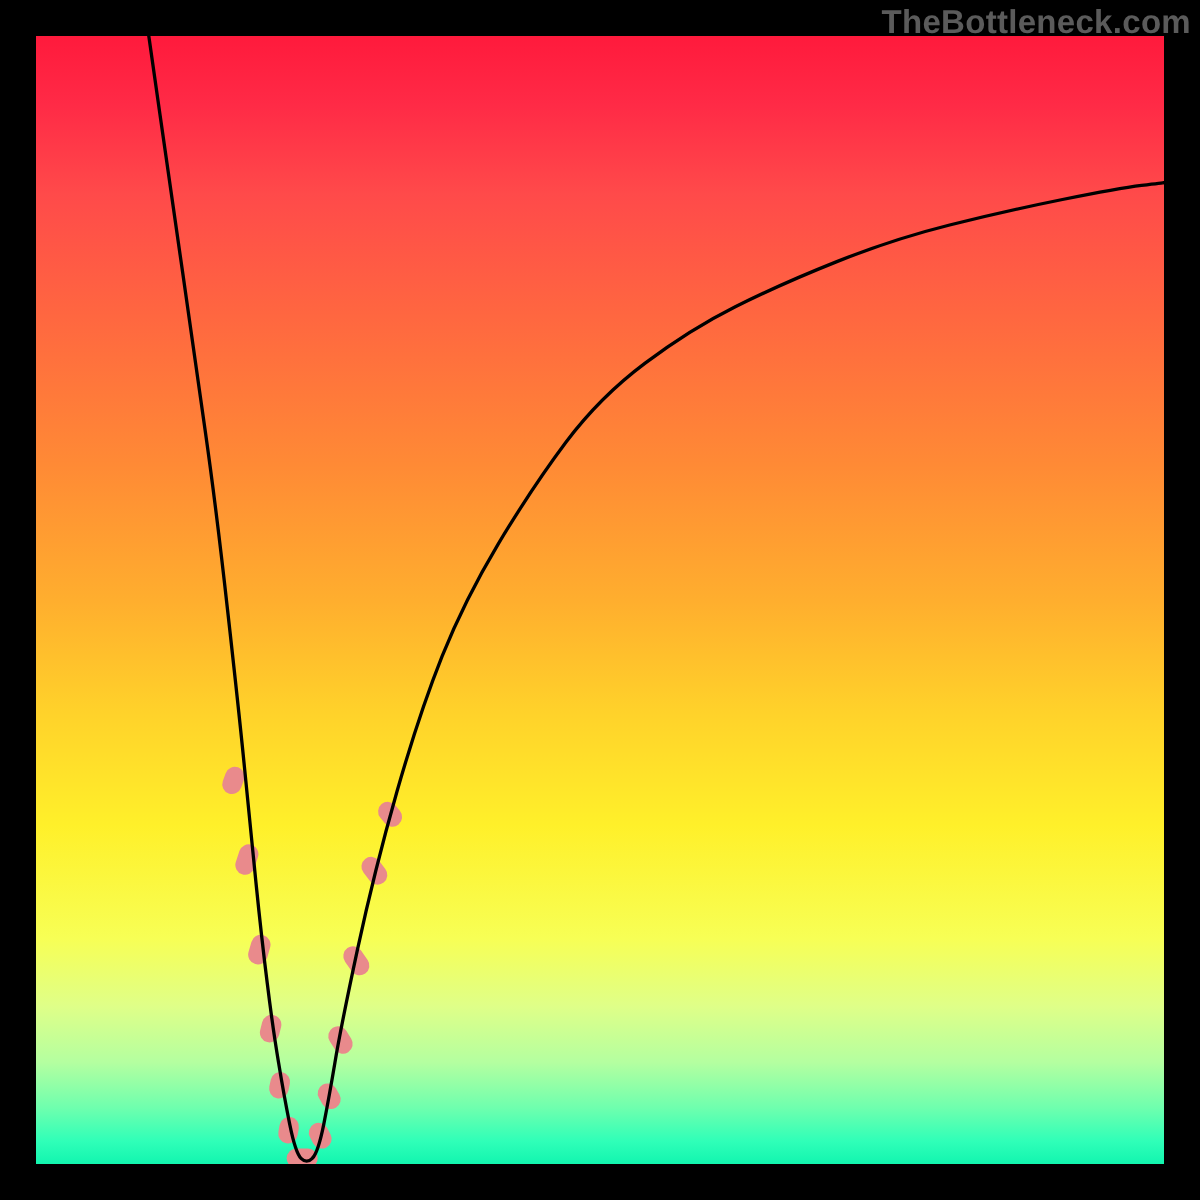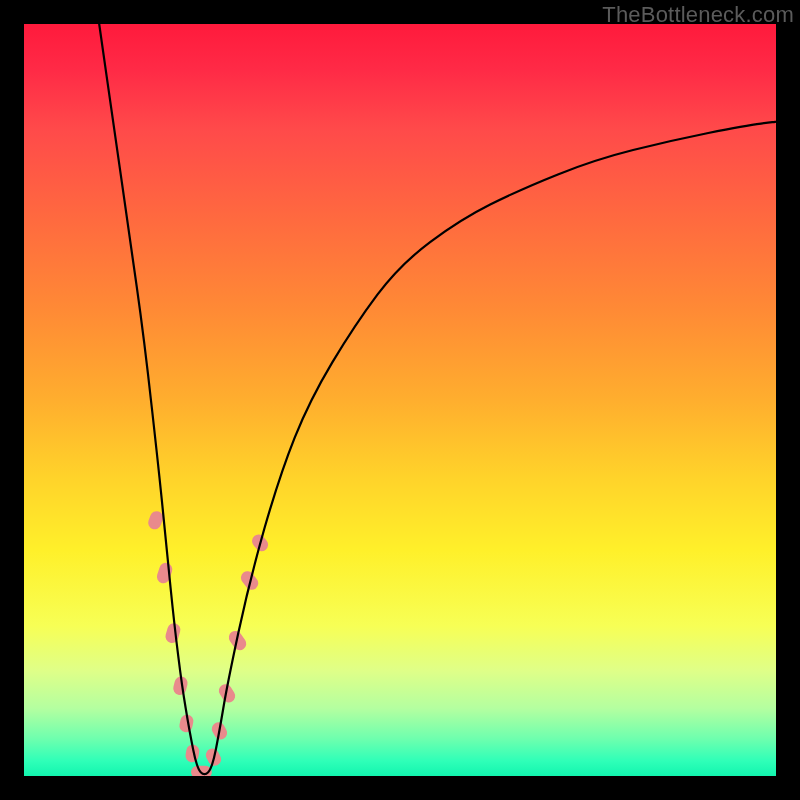--- a/index.html
+++ b/index.html
@@ -43,21 +43,21 @@
       #2fffb8 98%,
       #12f5af 100%
     );
   }
   .watermark {
     position: absolute;
     top: 2px;
     right: 6px;
     color: #5b5b5b;
     font-size: 22px;
-    font-weight: 400;
+    font-weight: 700;
     letter-spacing: 0.2px;
     user-select: none;
   }
   svg.curves {
     position: absolute;
     left: 0;
     top: 0;
     width: 752px;
     height: 752px;
   }

